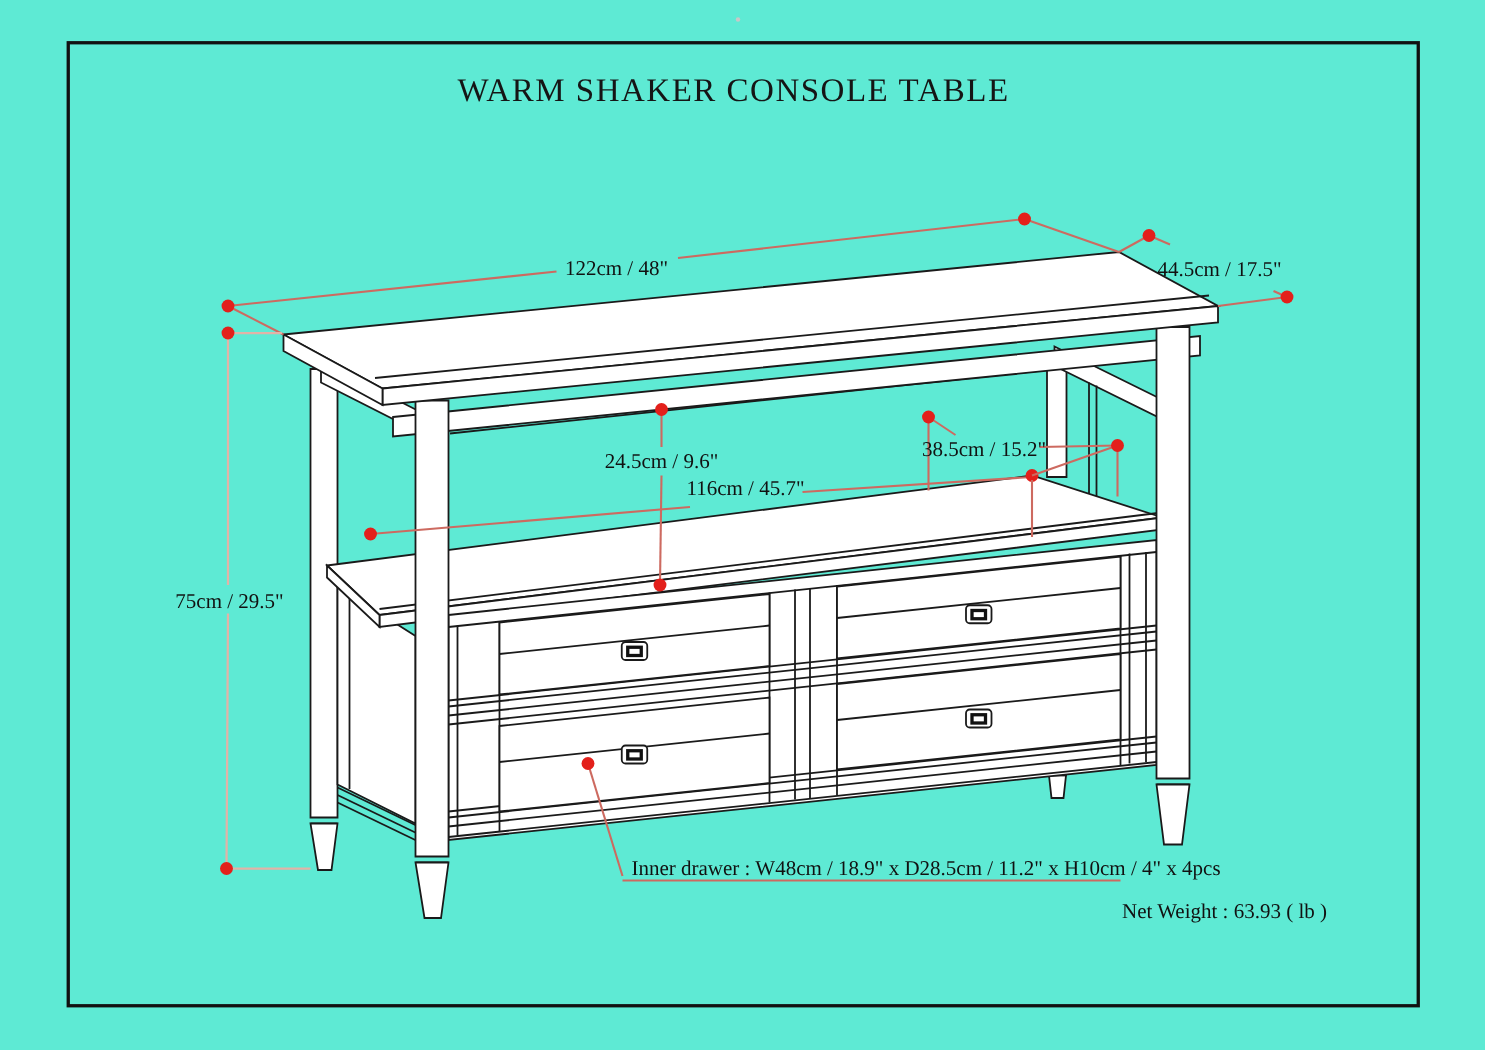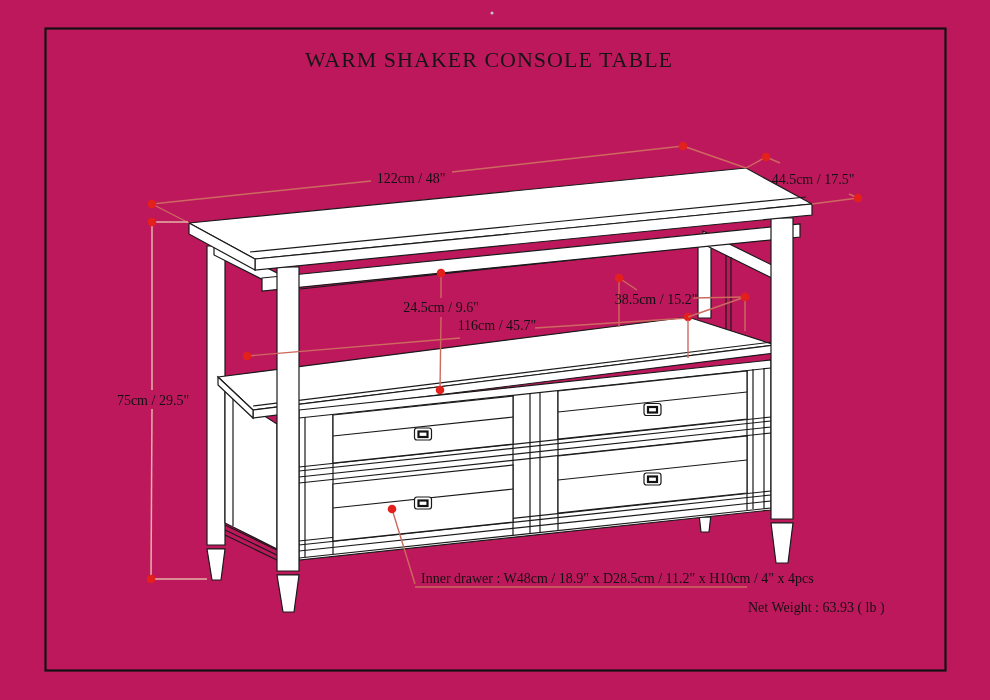--- a/index.html
+++ b/index.html
@@ -1,16 +1,16 @@
 <!DOCTYPE html>
 <html><head>
 <meta charset="utf-8">
 <style>
   html,body{margin:0;padding:0;background:#fff;}
-  .page{position:relative;width:990px;height:700px;background:#be185d;overflow:hidden;
+  .page{position:relative;width:990px;height:700px;background:#5eead4;overflow:hidden;
         font-family:"Liberation Serif", serif;}
   svg{display:block;}
   .ln{stroke:#1a1a1a;stroke-width:1.2;fill:none;stroke-linejoin:miter;}
   .lnf{stroke:#1a1a1a;stroke-width:1.2;fill:#ffffff;stroke-linejoin:miter;}
   .dim{stroke:#cd6a60;stroke-width:1.4;fill:none;}
   .dimpale{stroke:#e2b3a7;stroke-width:1.5;fill:none;}
   .dot{fill:#e3201b;stroke:none;}
   .lbl{font-family:"Liberation Serif", serif;font-size:14px;fill:#111;}
   .title{font-family:"Liberation Serif", serif;font-size:22px;letter-spacing:1px;fill:#151515;}
   .note{font-family:"Liberation Serif", serif;font-size:14px;fill:#111;}

